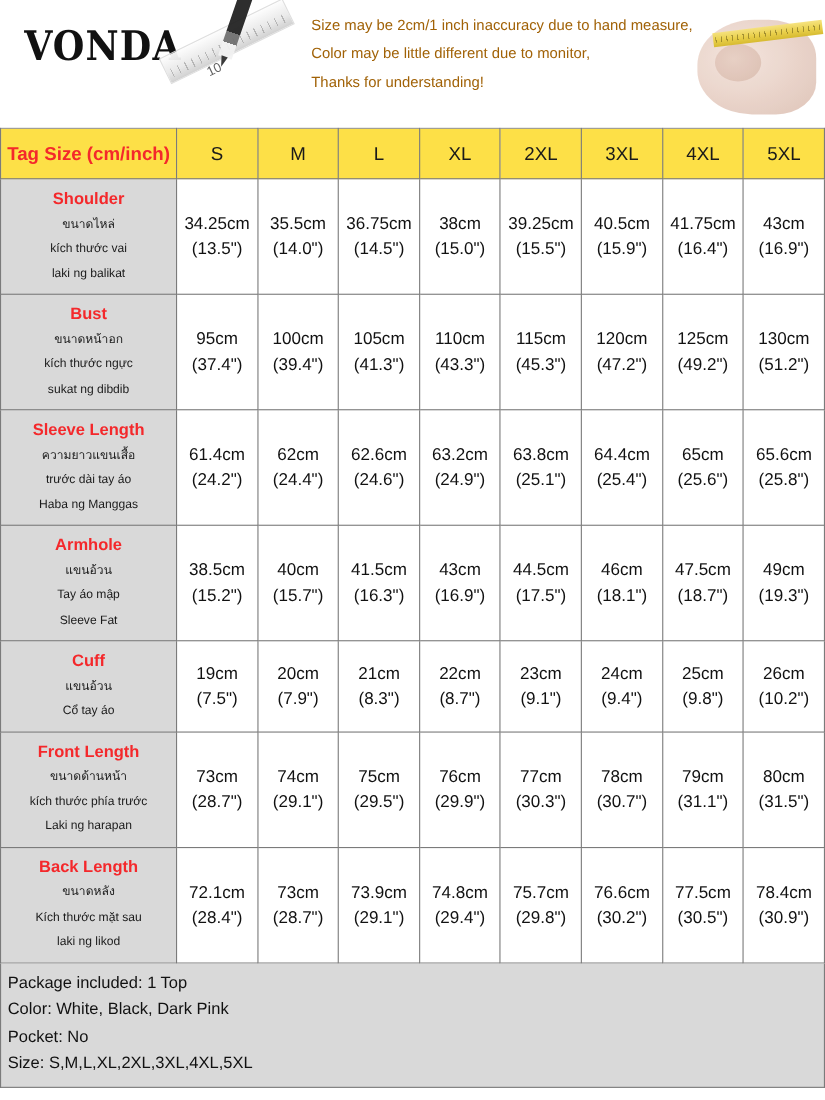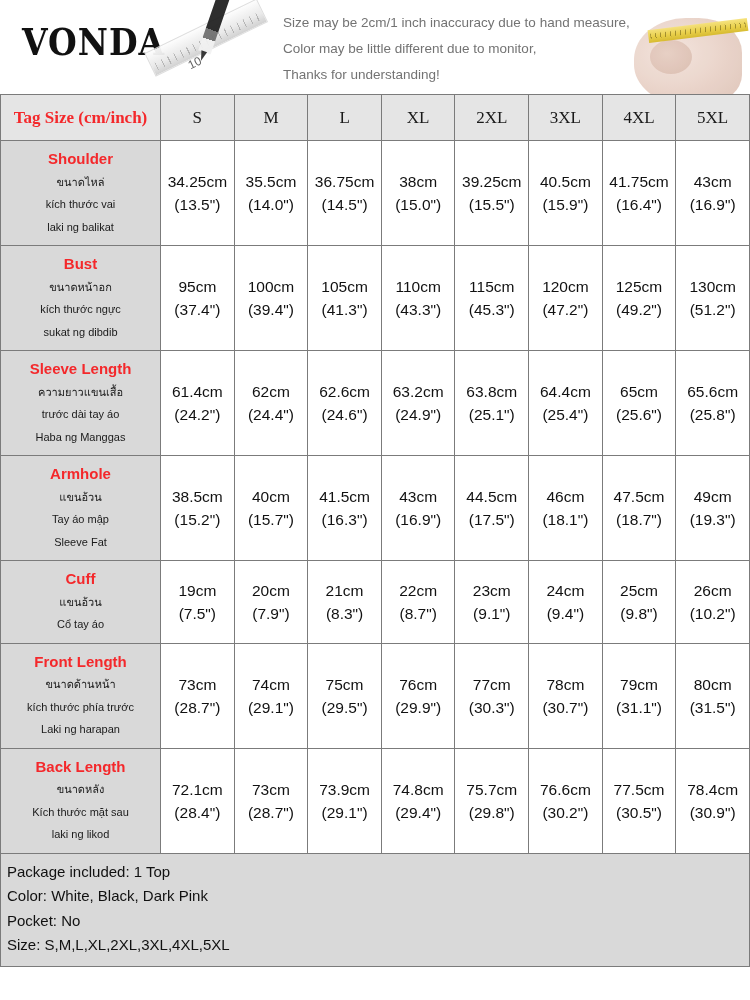--- a/index.html
+++ b/index.html
@@ -12,21 +12,21 @@
   .page {
     position: relative;
     width: 750px; height: 1000px;
     overflow: hidden;
     background: #ffffff;
   }
 
   
   .banner {
     position: relative;
-    height: 94px;
+    height: 116px;
     width: 750px;
     background: #ffffff;
     overflow: hidden;
   }
   .brand {
     position: absolute;
     left: 22px; top: 20px;
     font-family: "DejaVu Serif", serif;
     font-weight: bold;
     font-size: 33px;
@@ -34,21 +34,21 @@
     color: #111111;
     transform: scaleY(1.12);
     transform-origin: left top;
   }
   .banner-notes {
     position: absolute;
     left: 283px; top: 10px;
     width: 360px;
   }
   .banner-notes div {
-    color: #737373;
+    color: #a16207;
     font-size: 13.5px;
     line-height: 26px;
     white-space: nowrap;
   }
   
   .prop-ruler {
     position: absolute;
     left: 150px; top: 52px;
     width: 125px; height: 26px;
     background: linear-gradient(180deg,#fdfdfd 0%, #e9e9e9 60%, #cfcfcf 100%);
@@ -118,25 +118,24 @@
   }
   table.size-table td {
     border: 1px solid #7b7b7b;
     text-align: center;
     vertical-align: middle;
   }
   col.c-label { width: 160px; }
   col.c-size  { width: 73.6px; }
 
   td.hdr {
-    background: #e5e5e5;
+    background: #fde047;
     height: 46px;
     font-size: 17px;
     color: #1a1a1a;
-    font-family: Liberation Serif, serif;
   }
   td.hdr.first {
     color: #f4282b;
     font-weight: bold;
     font-size: 17px;
   }
 
   td.rowlabel {
     background: #d9d9d9;
     padding: 7px 18px;

